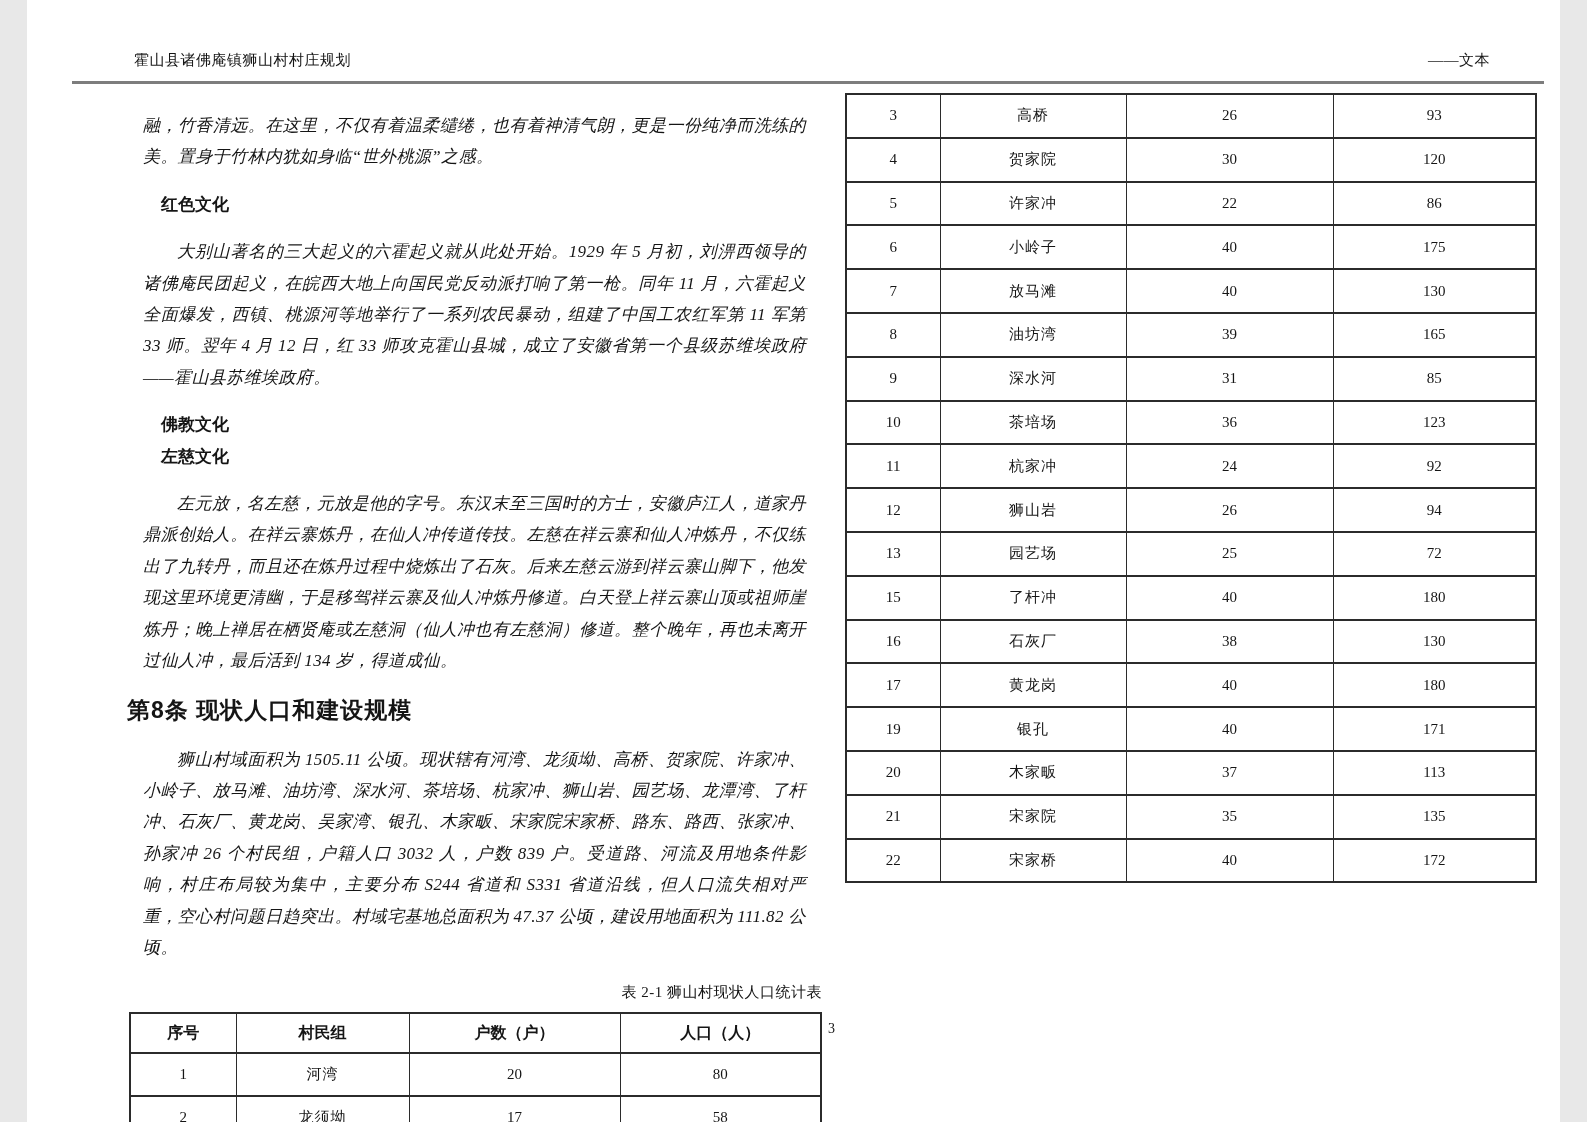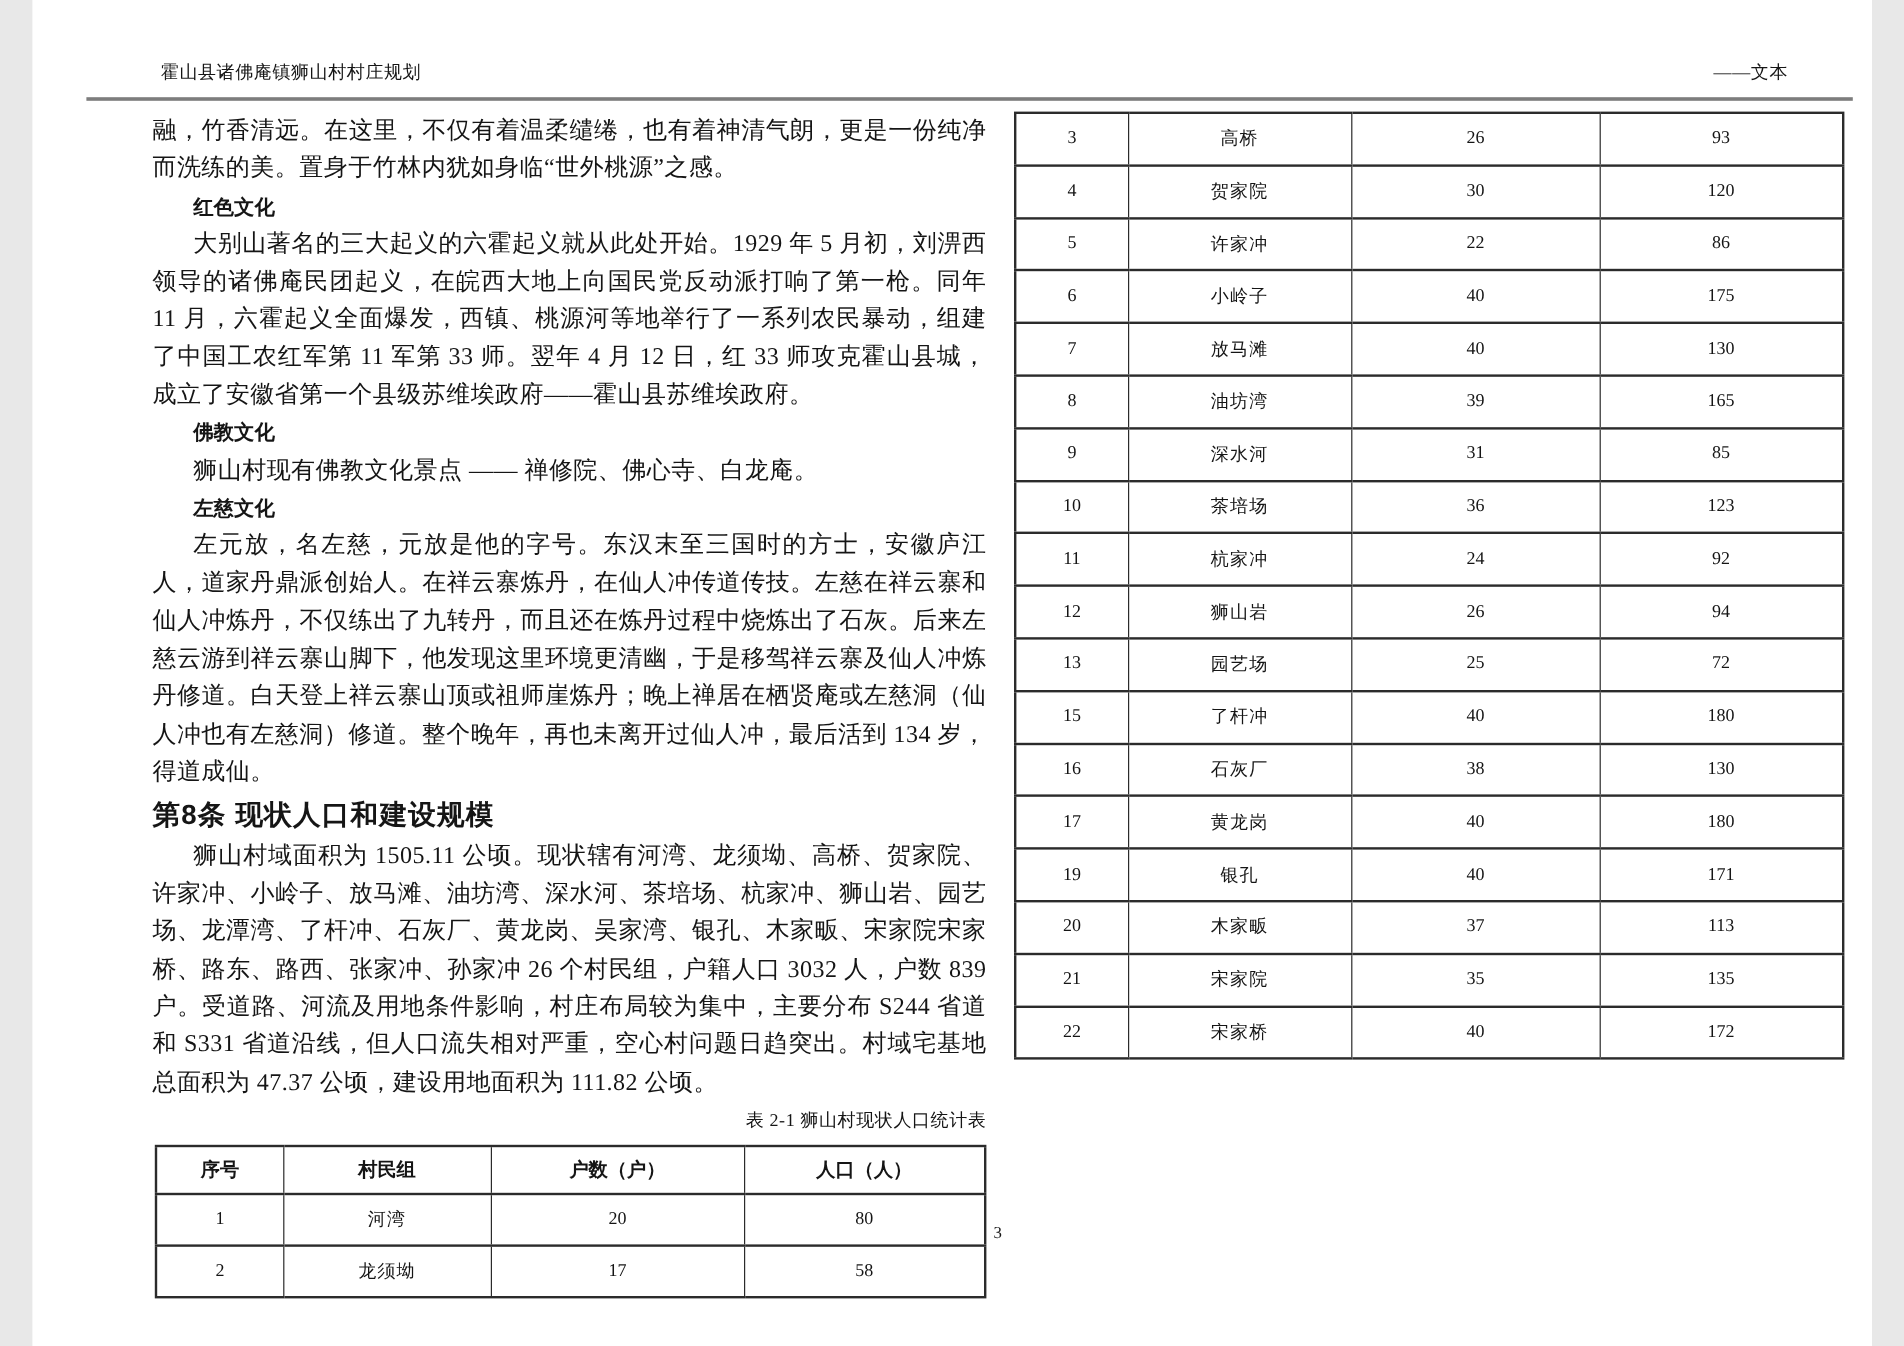--- a/index.html
+++ b/index.html
@@ -11,22 +11,22 @@
     color:#151515;
   }
   
   .hdr-left  { position:absolute; left:107px; top:51px; font-size:15px; letter-spacing:0.5px; }
   .hdr-right { position:absolute; right:70px; top:51px; font-size:15px; letter-spacing:0.5px; }
   .hdr-rule  { position:absolute; left:45px; top:81px; width:1472px; height:3px; background:#7d7d7d; }
 
   
   .col-left  { position:absolute; left:100px; top:94px; width:695px; }
   p.body {
-    margin:0; font-size:20px; line-height:31.4px;
-    text-align:justify; letter-spacing:0.4px;
+    margin:16px; font-size:17px; line-height:31.4px;
+    text-align:justify; letter-spacing:0.4px;font-style:italic;
   }
   p.indent { text-indent:34px; }
   h3.sub {
     margin:0; padding-left:34px; font-size:17px; line-height:31.4px;
     font-weight:bold; font-family:"Liberation Sans","DejaVu Sans",sans-serif;
   }
   h2.article {
     margin:3px 0 1px 0; font-size:23px; line-height:35px; letter-spacing:1px;
     font-weight:bold; font-family:"Liberation Sans","DejaVu Sans",sans-serif;
   }
@@ -64,21 +64,20 @@
   <div class="hdr-right">——文本</div>
   <div class="hdr-rule"></div>
 
   <main class="col-left">
     <p class="body">融，竹香清远。在这里，不仅有着温柔缱绻，也有着神清气朗，更是一份纯净而洗练的美。置身于竹林内犹如身临“世外桃源”之感。</p>
 
     <h3 class="sub">红色文化</h3>
     <p class="body indent">大别山著名的三大起义的六霍起义就从此处开始。1929 年 5 月初，刘淠西领导的诸佛庵民团起义，在皖西大地上向国民党反动派打响了第一枪。同年 11 月，六霍起义全面爆发，西镇、桃源河等地举行了一系列农民暴动，组建了中国工农红军第 11 军第 33 师。翌年 4 月 12 日，红 33 师攻克霍山县城，成立了安徽省第一个县级苏维埃政府——霍山县苏维埃政府。</p>
 
     <h3 class="sub">佛教文化</h3>
-    <p class="body indent">狮山村现有佛教文化景点 —— 禅修院、佛心寺、白龙庵。</p>
 
     <h3 class="sub">左慈文化</h3>
     <p class="body indent">左元放，名左慈，元放是他的字号。东汉末至三国时的方士，安徽庐江人，道家丹鼎派创始人。在祥云寨炼丹，在仙人冲传道传技。左慈在祥云寨和仙人冲炼丹，不仅练出了九转丹，而且还在炼丹过程中烧炼出了石灰。后来左慈云游到祥云寨山脚下，他发现这里环境更清幽，于是移驾祥云寨及仙人冲炼丹修道。白天登上祥云寨山顶或祖师崖炼丹；晚上禅居在栖贤庵或左慈洞（仙人冲也有左慈洞）修道。整个晚年，再也未离开过仙人冲，最后活到 134 岁，得道成仙。</p>
 
     <h2 class="article">第8条  现状人口和建设规模</h2>
     <p class="body indent">狮山村域面积为 1505.11 公顷。现状辖有河湾、龙须坳、高桥、贺家院、许家冲、小岭子、放马滩、油坊湾、深水河、茶培场、杭家冲、狮山岩、园艺场、龙潭湾、了杆冲、石灰厂、黄龙岗、吴家湾、银孔、木家畈、宋家院宋家桥、路东、路西、张家冲、孙家冲 26 个村民组，户籍人口 3032 人，户数 839 户。受道路、河流及用地条件影响，村庄布局较为集中，主要分布 S244 省道和 S331 省道沿线，但人口流失相对严重，空心村问题日趋突出。村域宅基地总面积为 47.37 公顷，建设用地面积为 111.82 公顷。</p>
 
     <div class="tbl-caption">表 2-1  狮山村现状人口统计表</div>
 
     <table class="pop left-table">

